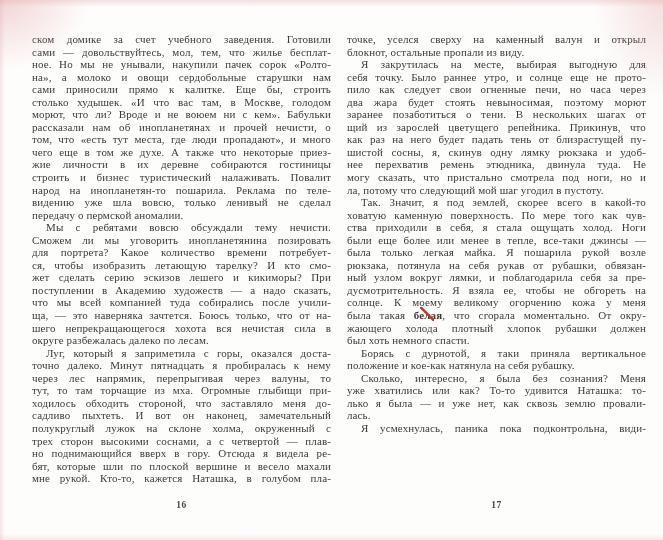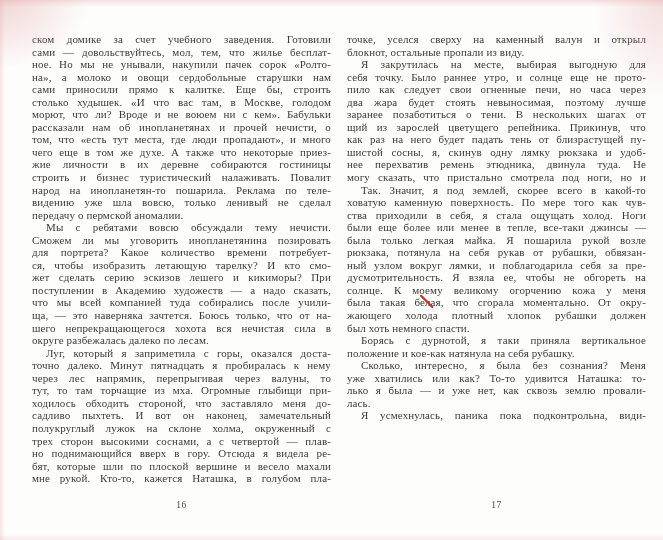--- a/index.html
+++ b/index.html
@@ -44,22 +44,23 @@
   .line.indent { text-indent: 14px; }
   .page-number {
     position: absolute;
     top: 467px;
     left: 0;
     width: 100%;
     text-align: center;
     font-size: 9.5px;
     letter-spacing: 0.5px;
     color: #4a463f;
+    font-weight: bold;
   }
-  .pen-strike { position: relative; }
+  .pen-strike { position: relative; font-weight: bold; }
   .pen-strike::after {
     content: "";
     position: absolute;
     left: 22%;
     top: -15%;
     width: 50%;
     height: 115%;
     background: linear-gradient(to top right,
       transparent 44%,
       var(--pen-color, #c0392b) 47%,
@@ -126,27 +127,28 @@
     <div class="page-number">16</div>
   </div>
 
   <div class="page page-right">
     <div class="lines">
         <div class="line">точке, уселся сверху на каменный валун и открыл</div>
         <div class="line end">блокнот, остальные пропали из виду.</div>
         <div class="line indent">Я закрутилась на месте, выбирая выгодную для</div>
         <div class="line">себя точку. Было раннее утро, и солнце еще не прото-</div>
         <div class="line">пило как следует свои огненные печи, но часа через</div>
-        <div class="line">два жара будет стоять невыносимая, поэтому лучше</div>
+        <div class="line">два жара будет стоять невыносимая, поэтому морют</div>
         <div class="line">заранее позаботиться о тени. В нескольких шагах от</div>
         <div class="line">щий из зарослей цветущего репейника. Прикинув, что</div>
         <div class="line">как раз на него будет падать тень от близрастущей пу-</div>
         <div class="line">шистой сосны, я, скинув одну лямку рюкзака и удоб-</div>
         <div class="line">нее перехватив ремень этюдника, двинула туда. Не</div>
         <div class="line">могу сказать, что пристально смотрела под ноги, но и</div>
+        <div class="line end">ла, потому что следующий мой шаг угодил в пустоту.</div>
         <div class="line indent">Так. Значит, я под землей, скорее всего в какой-то</div>
         <div class="line">ховатую каменную поверхность. По мере того как чув-</div>
         <div class="line">ства приходили в себя, я стала ощущать холод. Ноги</div>
         <div class="line">были еще более или менее в тепле, все-таки джинсы —</div>
         <div class="line">была только легкая майка. Я пошарила рукой возле</div>
         <div class="line">рюкзака, потянула на себя рукав от рубашки, обвязан-</div>
         <div class="line">ный узлом вокруг лямки, и поблагодарила себя за пре-</div>
         <div class="line">дусмотрительность. Я взяла ее, чтобы не обгореть на</div>
         <div class="line">солнце. К моему великому огорчению кожа у меня</div>
         <div class="line">была такая <span class="pen-strike">белая</span>, что сгорала моментально. От окру-</div>

